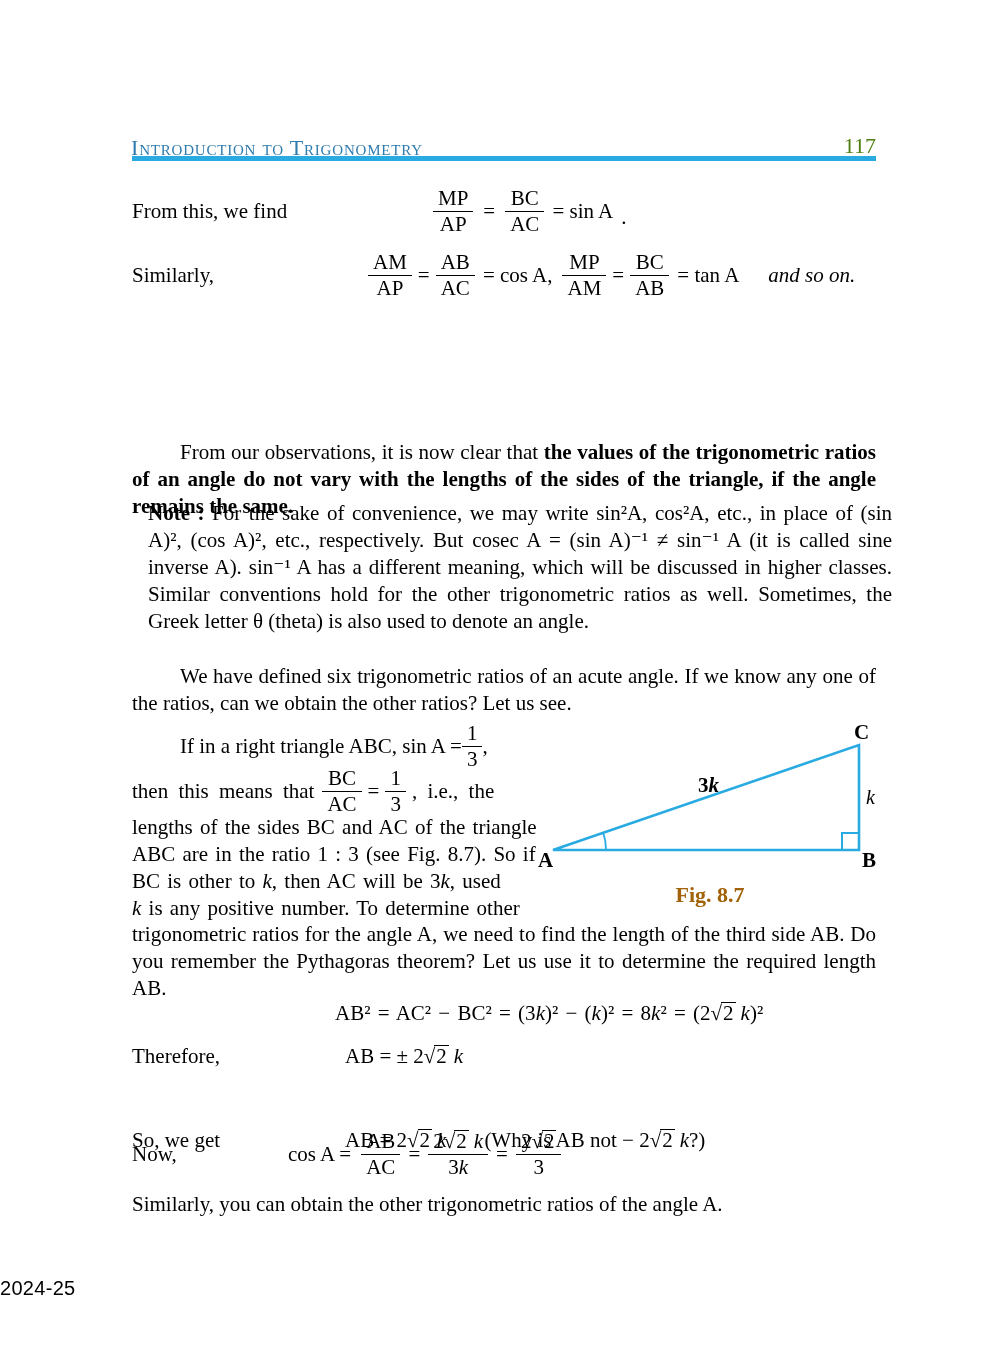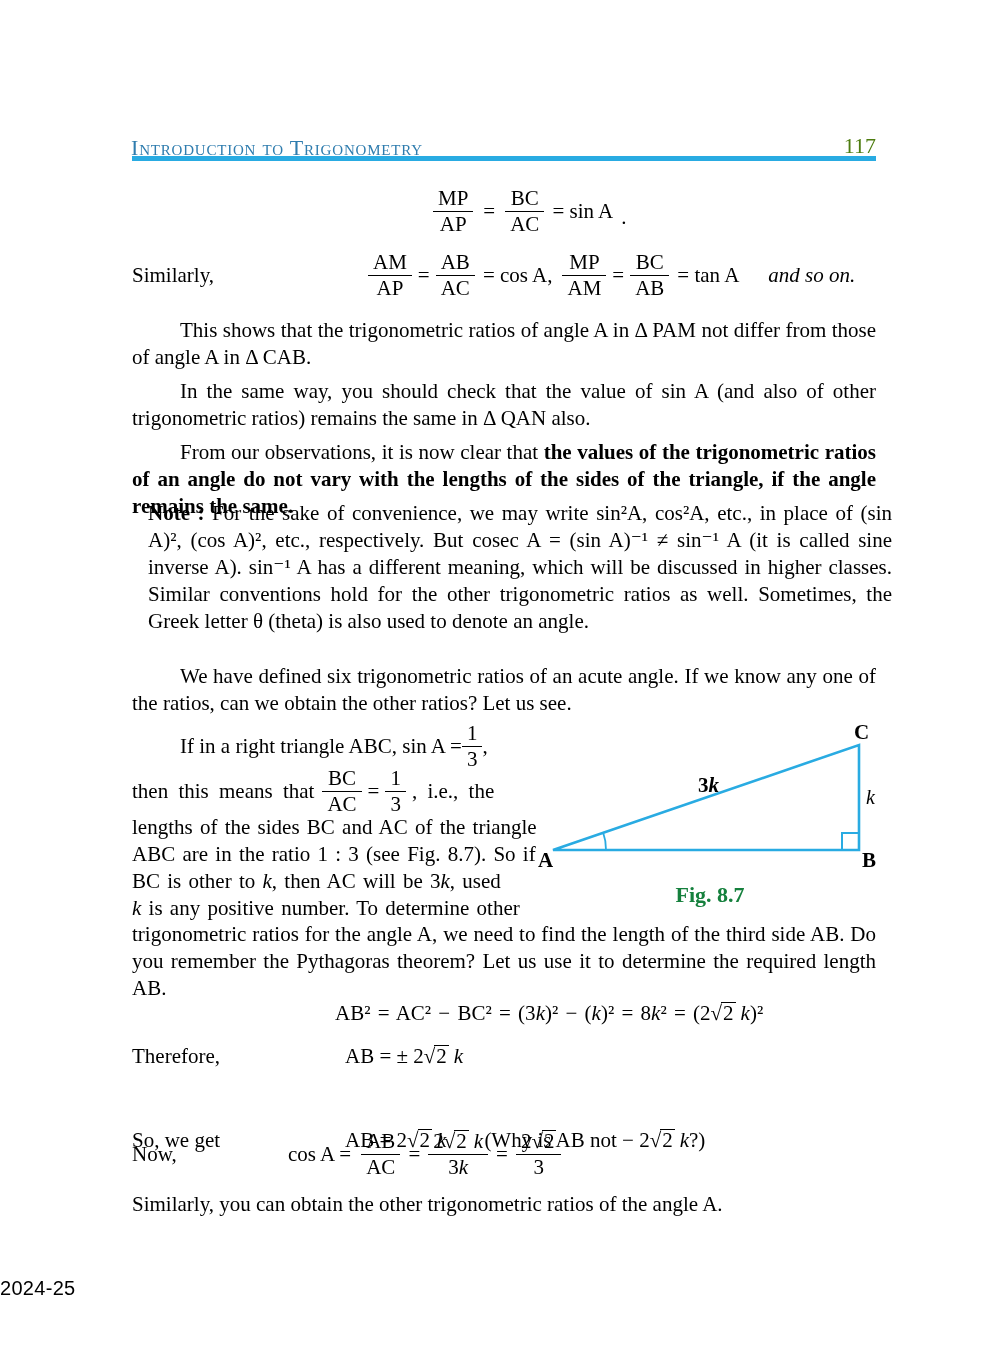--- a/index.html
+++ b/index.html
@@ -36,38 +36,39 @@
   .sqrt .rd{display:inline-block;border-top:1.7px solid #000;line-height:1.02;padding:0 2px;margin-left:-1px;}
   .kpad{margin-left:5px;}
   
   .leftcol{left:132px;top:724px;width:396px;}
   .tall{height:45px;display:flex;align-items:center;white-space:nowrap;}
   .pl48{padding-left:48px;}
   .line{line-height:27px;white-space:nowrap;word-spacing:2px;}
   .ws5{word-spacing:5px;}
   
   .figure{left:536px;top:712px;width:348px;}
-  .figcaption{margin-top:4px;text-align:center;font-weight:bold;font-size:22px;color:#15803d;}
+  .figcaption{margin-top:4px;text-align:center;font-weight:bold;font-size:22px;color:#a16207;}
   .fig-label{font-family:"Liberation Serif","DejaVu Serif",serif;font-weight:bold;font-size:21px;fill:#000;}
   .fig-label-i{font-family:"Liberation Serif","DejaVu Serif",serif;font-style:italic;font-size:20px;fill:#000;}
   
   .mathws{word-spacing:2px;}
   .footer{left:0;top:1277px;width:1008px;
     font-family:"Liberation Sans","DejaVu Sans",sans-serif;font-size:20px;letter-spacing:.3px;}
 </style>
 </head>
 <body>
 
 <div class="page">
 
   <div class="abs running-head">Introduction to Trigonometry</div>
   <div class="abs page-num">117</div>
   <div class="abs rule"></div>
 
   <div class="abs eqrow" style="top:185px;height:52px;">
+    <div class="eqlabel">From this, we find</div>
     <div class="mrow absm" style="left:301px;">
       <span class="frac">
         <span class="num">MP</span>
         <span class="den">AP</span>
       </span>
       <span class="gap10">=</span>
       <span class="frac gap10">
         <span class="num">BC</span>
         <span class="den">AC</span>
       </span>
@@ -96,23 +97,21 @@
       <span class="gap6">=</span>
       <span class="frac gap6">
         <span class="num">BC</span>
         <span class="den">AB</span>
       </span>
       <span class="gap8">= tan A</span>
       <span class="gap14">and so on.</span>
     </div>
   </div>
 
-  <div class="abs para indent" style="left:132px;top:317px;">This shows that the trigonometric ratios of angle A in Δ PAM not differ from those of angle A in Δ CAB.</div>
-
-  <div class="abs para indent" style="left:132px;top:378px;">In the same way, you should check that the value of sin A (and also of other trigonometric ratios) remains the same in Δ QAN also.</div>
+
 
   <div class="abs para indent" style="left:132px;top:439px;">
     <span>From our observations, it is now clear that </span><span class="b">the values of the trigonometric ratios of an angle do not vary with the lengths of the sides of the triangle, if the angle remains the same.</span>
   </div>
 
   <div class="abs para" style="left:132px;top:500px;margin-left:16px;">
     <span class="b">Note :</span><span> For the sake of convenience, we may write sin²A, cos²A, etc., in place of (sin A)², (cos A)², etc., respectively. But cosec A = (sin A)⁻¹ ≠ sin⁻¹ A (it is called sine inverse A). sin⁻¹ A has a different meaning, which will be discussed in higher classes. Similar conventions hold for the other trigonometric ratios as well. Sometimes, the Greek letter θ (theta) is also used to denote an angle.</span>
   </div>
 
   <div class="abs para indent" style="left:132px;top:663px;">We have defined six trigonometric ratios of an acute angle. If we know any one of the ratios, can we obtain the other ratios? Let us see.</div>

